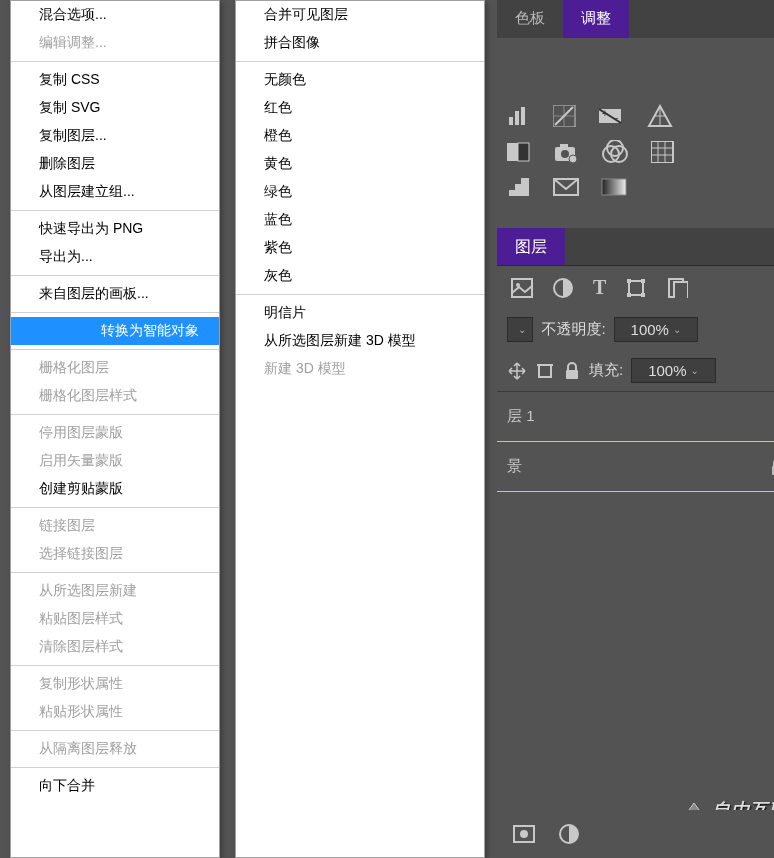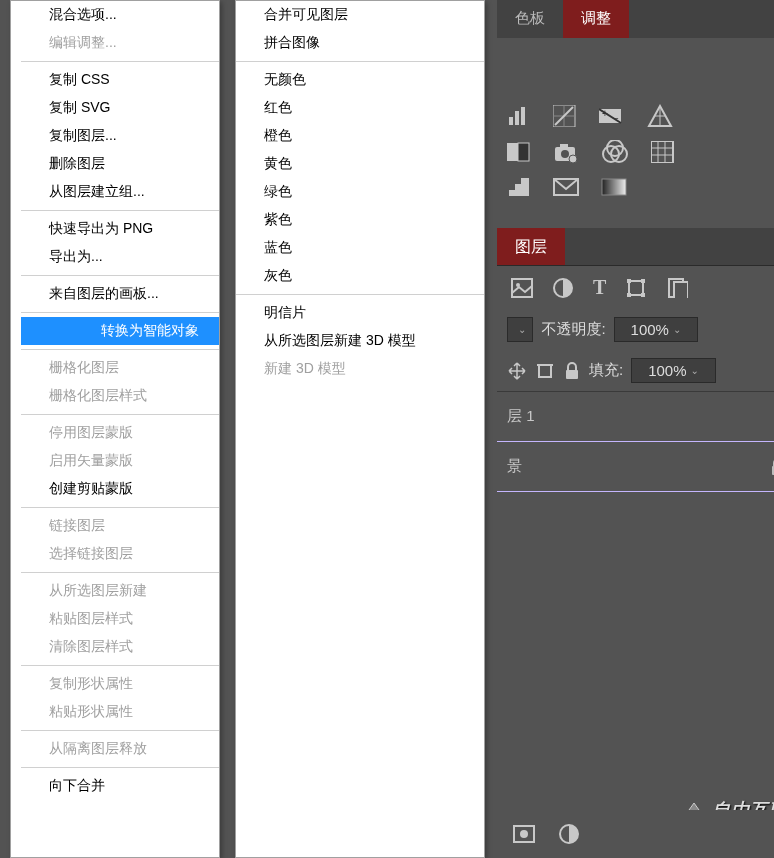--- a/index.html
+++ b/index.html
@@ -13,21 +13,21 @@
   position: relative;
   color: #c8c8c8;
 }
 .menu-col {
   position: absolute;
   top: 0;
   background: #fff;
   border: 1px solid #a0a0a0;
   box-shadow: 2px 2px 5px rgba(0,0,0,0.3);
 }
-.menu-col.left { left: 10px; width: 210px; height: 858px; padding-left: 10px; }
+.menu-col.left { left: 10px; width: 210px; height: 858px; }
 .menu-col.right { left: 235px; width: 250px; height: 858px; }
 .menu-item {
   padding: 5px 20px 5px 28px;
   color: #000;
   cursor: default;
   white-space: nowrap;
 }
 .menu-item.disabled { color: #a0a0a0; }
 .menu-item.highlighted { background: #1e90ff; color: #fff; text-align: right; }
 .menu-sep {
@@ -46,21 +46,21 @@
   display: flex;
   height: 38px;
   background: #424242;
   align-items: stretch;
 }
 .tab {
   padding: 9px 18px;
   color: #bbb;
   font-size: 15px;
 }
-.tab.active { background: #7f1d1d; color: #fff; }
+.tab.active { background: #4c1d95; color: #fff; }
 .icon-grid-row {
   display: flex;
   gap: 22px;
   padding: 6px 10px;
   align-items: center;
 }
 .icon-grid-row svg { display: block; }
 .layers-tabs {
   margin-top: 24px;
   display: flex;
@@ -349,20 +349,20 @@
 
 <div class="menu-col right">
   <div class="menu-item">合并可见图层</div>
   <div class="menu-item">拼合图像</div>
   <div class="menu-sep"></div>
   <div class="menu-item">无颜色</div>
   <div class="menu-item">红色</div>
   <div class="menu-item">橙色</div>
   <div class="menu-item">黄色</div>
   <div class="menu-item">绿色</div>
+  <div class="menu-item">蓝色</div>
   <div class="menu-item">紫色</div>
-  <div class="menu-item">蓝色</div>
   <div class="menu-item">灰色</div>
   <div class="menu-sep"></div>
   <div class="menu-item">明信片</div>
   <div class="menu-item">从所选图层新建 3D 模型</div>
   <div class="menu-item disabled">新建 3D 模型</div>
 </div>
 
 </body></html>

